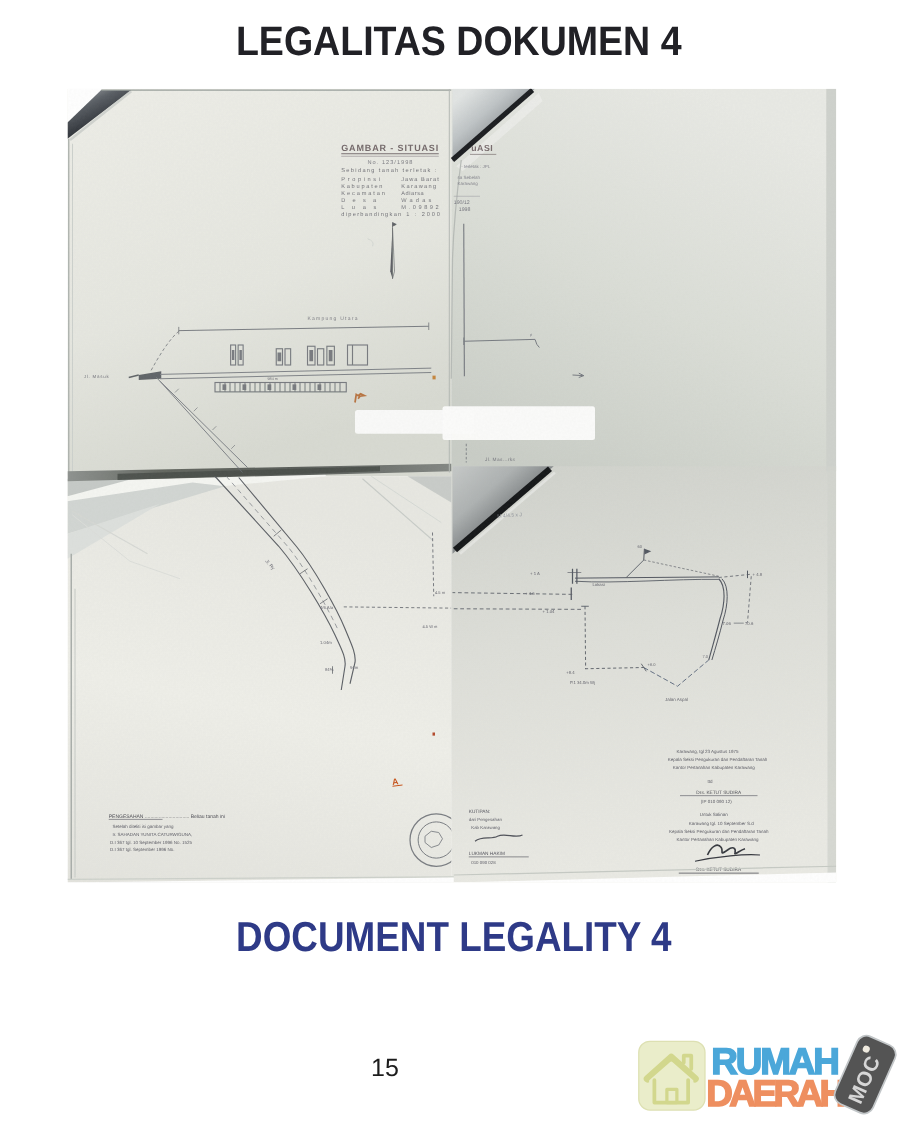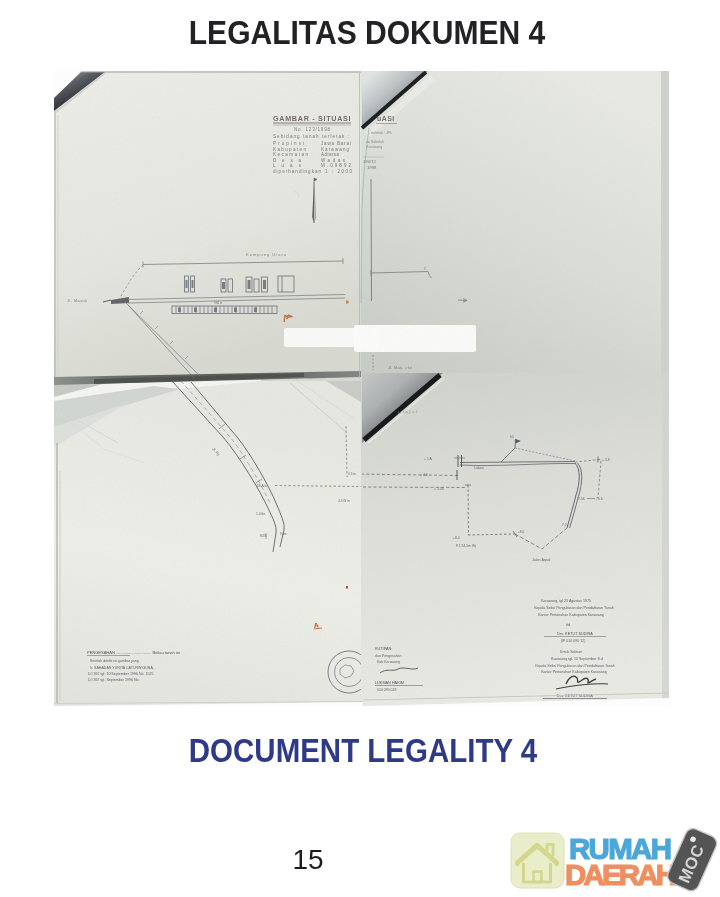--- a/index.html
+++ b/index.html
@@ -419,21 +419,21 @@
 <rect x="608" y="302" width="7" height="333" fill="#d2d4ce" opacity="0.8"></rect>
 <line x1="309" y1="629" x2="615" y2="622" stroke="#c6cac4" stroke-width="1"></line>
 <polygon points="309,635 615,627 615,635" fill="#ffffff"></polygon>
 <line x1="0" y1="632.5" x2="309" y2="630.5" stroke="#cdd1cb" stroke-width="1"></line>
 <polygon points="0,635 309,631 309,635" fill="#ffffff"></polygon>
 <rect x="0" y="0" width="615" height="635" filter="url(#noiseF)" opacity="0.13"></rect>
 </svg>
 
 <div class="abs" style="left:3px;top:732px;width:720px;text-align:center;font-weight:bold;font-size:33.5px;color:#2e3a87;letter-spacing:0;transform:scaleX(0.88);">DOCUMENT LEGALITY 4</div>
 
-<div class="abs" style="left:0;top:844px;width:616px;text-align:center;font-size:28px;color:#1c1c1c;">15</div>
+<div class="abs" style="left:0;top:844px;width:616px;text-align:center;font-size:20px;color:#1c1c1c;">15</div>
 
 <svg class="abs" style="left:506px;top:826px;" width="212" height="70" viewBox="0 0 212 70">
 
 <rect x="5" y="7" width="53" height="55" rx="9" fill="#eaedca" stroke="#dde0b2" stroke-width="1"></rect>
 
 <g stroke="#d2d78d" fill="none" stroke-linejoin="round" stroke-linecap="round">
 <path d="M12,37 L31,20 L50,37" stroke-width="6"></path>
 <path d="M14.5,39 L31,24.5 L47.5,39" stroke="#eaedca" stroke-width="2.6"></path>
 <path d="M17.5,38 L17.5,56 L44.5,56 L44.5,38" stroke-width="3"></path>
 <path d="M41,24 L41,18.5 L47,18.5 L47,29" stroke-width="3"></path>

